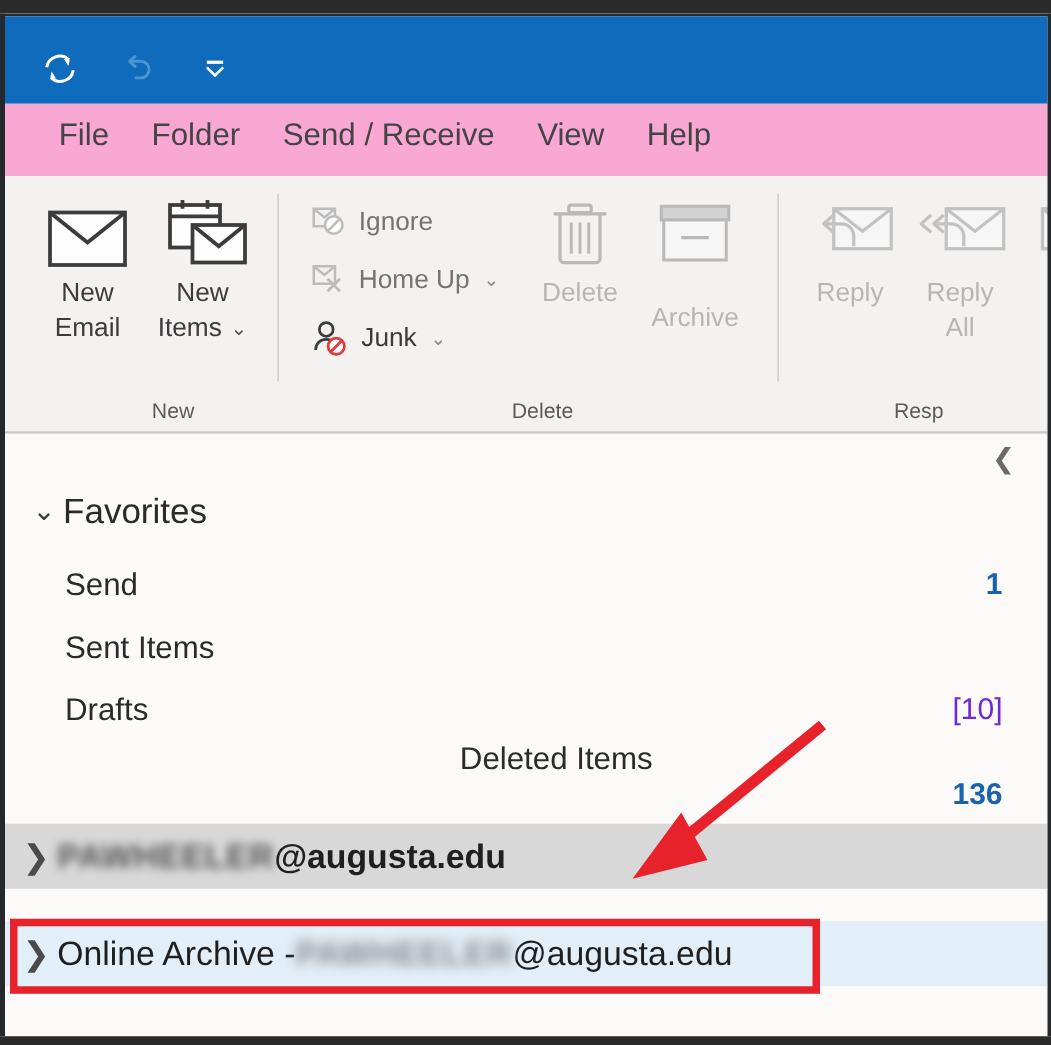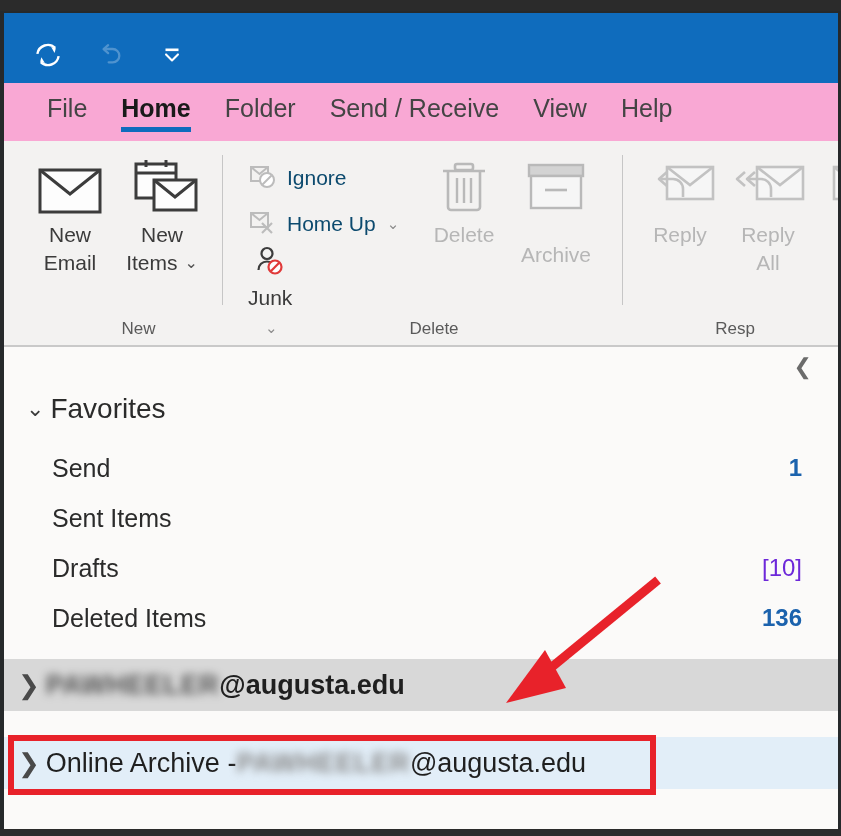--- a/index.html
+++ b/index.html
@@ -152,21 +152,21 @@
 
   .smallbtn {
     position: absolute;
     display: flex;
     align-items: center;
     gap: 9px;
     cursor: pointer;
     white-space: nowrap;
   }
   .smallbtn .lbl { font-size: 21px; color: #3b3b3b; }
-  .smallbtn.disabled .lbl { color: #0c4a6e; }
+  .smallbtn.disabled .lbl { color: #737373; }
   .caret-s {
     font-size: 15px;
     color: #8a8a8a;
     margin-left: 2px;
   }
   .caret-b {
     font-size: 16px;
     color: #555;
   }
 
@@ -317,21 +317,20 @@
           <rect x="6" y="6" width="12" height="2.4" fill="#ffffff"></rect>
           <path d="M6.5 11.5L12 17l5.5-5.5" fill="none" stroke="#ffffff" stroke-width="1.9" stroke-linecap="round" stroke-linejoin="round"></path>
         </svg>
       </div>
     </div>
   </div>
 
   <div class="tabstrip">
     <div class="tabs">
       <div class="tab">File</div>
-      <div class="tab active">Home</div>
       <div class="tab">Folder</div>
       <div class="tab">Send / Receive</div>
       <div class="tab">View</div>
       <div class="tab">Help</div>
     </div>
   </div>
 
   <div class="ribbon">
     <div class="rb-groups">
 
@@ -383,21 +382,21 @@
         <svg width="30" height="30" viewBox="0 0 30 30">
           <rect x="3" y="4" width="17" height="14" fill="none" stroke="#bcbcbc" stroke-width="2"></rect>
           <path d="M3 4l8.5 7L20 4" fill="none" stroke="#bcbcbc" stroke-width="2"></path>
           <line x1="14" y1="14" x2="24" y2="24" stroke="#bcbcbc" stroke-width="2.2"></line>
           <line x1="24" y1="14" x2="14" y2="24" stroke="#bcbcbc" stroke-width="2.2"></line>
         </svg>
         <span class="lbl">Home Up</span>
         <span class="caret-s">⌄</span>
       </div>
 
-      <div class="smallbtn" style="left:244px; top:104px;flex-direction:column;">
+      <div class="smallbtn" style="left:244px; top:114px;">
         <svg width="32" height="32" viewBox="0 0 32 32">
           <circle cx="13" cy="8.5" r="5.5" fill="none" stroke="#3c3c3c" stroke-width="2.2"></circle>
           <path d="M4.5 25c0-5.2 3.8-8.5 8.5-8.5s8.5 3.3 8.5 8.5" fill="none" stroke="#3c3c3c" stroke-width="2.2"></path>
           <circle cx="21" cy="22" r="6.5" fill="#ffffff" stroke="#e03a3a" stroke-width="2.2"></circle>
           <line x1="16.8" y1="26.2" x2="25.2" y2="17.8" stroke="#e03a3a" stroke-width="2.2"></line>
         </svg>
         <span class="lbl">Junk</span>
         <span class="caret-s">⌄</span>
       </div>
 
@@ -488,21 +487,21 @@
     <div class="fav-item" style="top:146px;">
       <span class="name">Sent Items</span>
       <span class="count"></span>
     </div>
 
     <div class="fav-item" style="top:196px;">
       <span class="name">Drafts</span>
       <span class="count soft">[10]</span>
     </div>
 
-    <div class="fav-item" style="top:246px;">
+    <div class="fav-item" style="top:246px;flex-direction:column;">
       <span class="name">Deleted Items</span>
       <span class="count">136</span>
     </div>
 
     <div class="acct-row selected" style="top:312px;">
       <span class="chev">❯</span>
       <span class="text bold">
         <span class="redacted">PAWHEELER</span>
           <span>@augusta.edu</span>
       </span>

